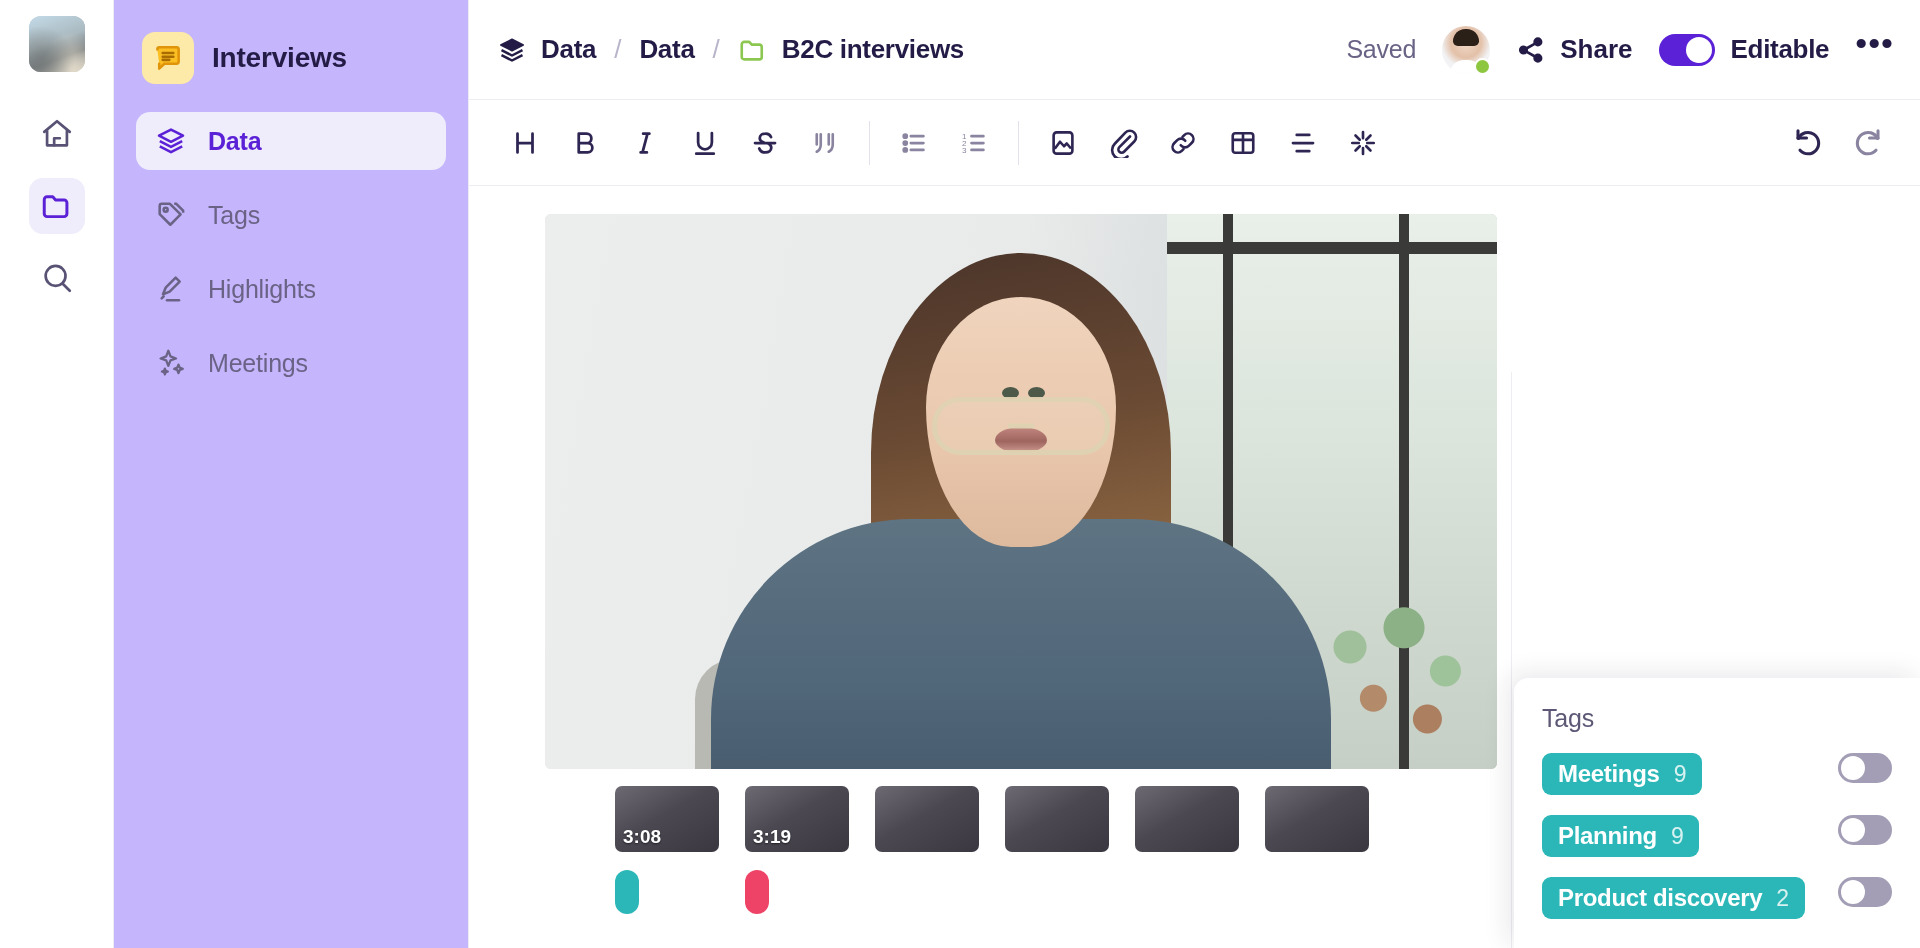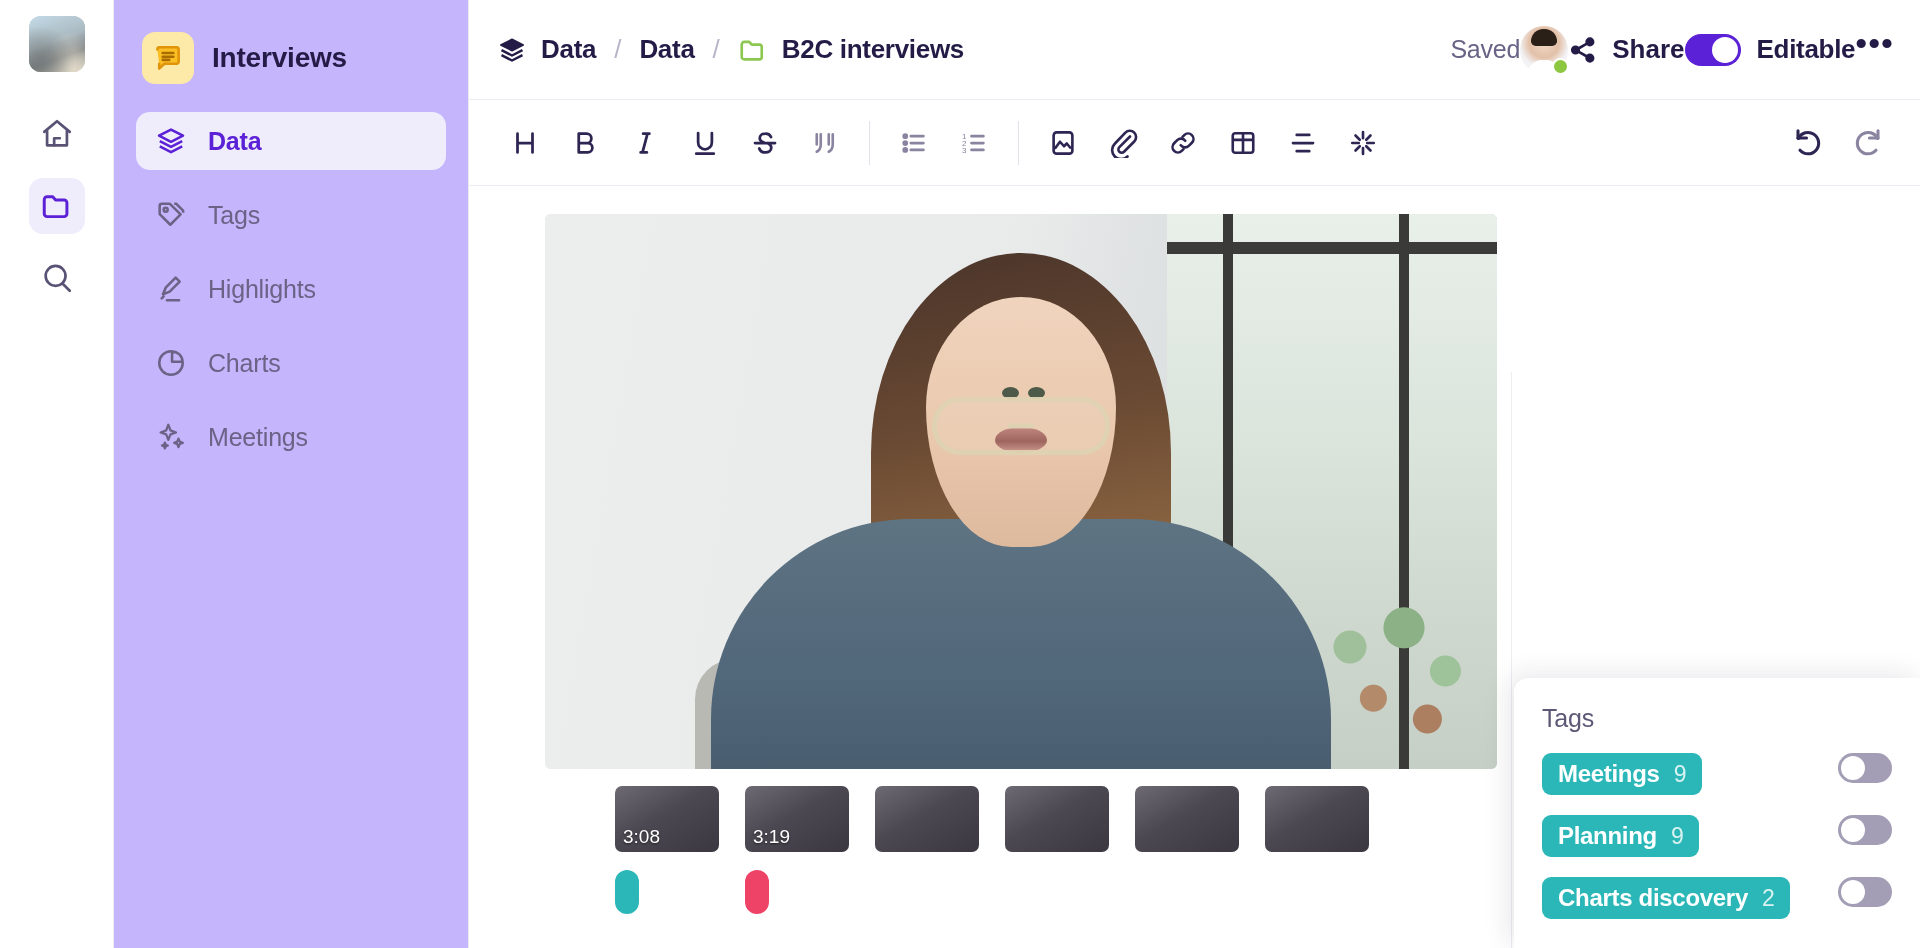--- a/index.html
+++ b/index.html
@@ -72,21 +72,21 @@
 
   .topbar {
     height: 100px; flex: 0 0 100px;
     display:flex; align-items:center; padding: 0 26px 0 28px;
     border-bottom: 1px solid #eeecf3;
     background:#fff;
   }
   .crumbs { display:flex; align-items:center; gap: 14px; }
   .crumb { display:flex; align-items:center; gap:14px; font-size:26px; font-weight:700; color:#241c46; letter-spacing:-.3px; cursor:pointer;}
   .crumb-sep { color:#b9b4c9; font-size:26px; font-weight:400; padding: 0 4px;}
-  .top-right { margin-left:auto; display:flex; align-items:center; }
+  .top-right { margin-left:auto; display:flex; align-items:center; gap:26px; }
   .saved { font-size:25px; color:#6a6385; font-weight:500; letter-spacing:-.2px;}
   .avatar-wrap { position:relative; width:48px; height:48px; }
   .avatar {
     width:48px; height:48px; border-radius:50%; overflow:hidden;
     background: radial-gradient(circle at 50% 35%, #f0d9c8 0%, #e3c0a8 38%, #f2f2f4 62%, #f7f7f9 100%);
     position:relative;
   }
   .avatar::before{
     content:""; position:absolute; left:11px; top:3px; width:26px; height:17px;
     background:#2b2018; border-radius: 13px 13px 5px 5px;
@@ -189,21 +189,21 @@
     position:absolute; left: 76px; top: 600px; right: 0; height: 150px;
     display:flex; gap: 26px; padding-left: 70px;
   }
   .thumb-col { width: 104px; }
   .thumb {
     width: 104px; height: 66px; border-radius: 7px; overflow:hidden; position:relative;
     background: linear-gradient(150deg,#6d6a74 0%,#4b4852 45%,#3a3740 100%);
     cursor:pointer;
   }
   .thumb .t-time {
-    position:absolute; left:8px; bottom:4px; color:#fff; font-size:19px; font-weight:400;
+    position:absolute; left:8px; bottom:4px; color:#fff; font-size:19px; font-weight:700;
     text-shadow: 0 1px 2px rgba(0,0,0,.55);
   }
   .pill { width: 24px; height: 44px; border-radius: 12px; margin-top: 18px; }
 
   
   .right-divider { position:absolute; right: 408px; top: 186px; bottom: 0; width:1px; background:#ededf2; }
   .tags-panel {
     position:absolute; right: 0; top: 492px; width: 406px; bottom: 0;
     background:#fff; border-radius: 14px 0 0 0;
     box-shadow: -6px -4px 26px rgba(30,25,60,.10);
@@ -303,29 +303,20 @@
         <span class="ic">
           <svg width="32" height="32" viewBox="0 0 24 24" fill="none" stroke="currentColor" stroke-width="1.9" stroke-linecap="round" stroke-linejoin="round">
             <path d="M15.5 3.5 8 11l-2 5 5-2 7.5-7.5z"></path>
               <path d="M6.5 17.5 5 19"></path>
               <path d="M9 20.5h9"></path>
           </svg>
         </span>
         <span>Highlights</span>
       </div>
 
-      <div class="nav-item">
-        <span class="ic">
-          <svg width="32" height="32" viewBox="0 0 24 24" fill="none" stroke="currentColor" stroke-width="1.9" stroke-linecap="round" stroke-linejoin="round">
-            <path d="M12 3.2a8.8 8.8 0 1 0 8.8 8.8"></path>
-              <path d="M12.8 3.3A8 8 0 0 1 20.7 11h-7.9z"></path>
-          </svg>
-        </span>
-        <span>Charts</span>
-      </div>
 
       <div class="nav-item">
         <span class="ic">
           <svg width="32" height="32" viewBox="0 0 24 24" fill="none" stroke="currentColor" stroke-width="1.7" stroke-linejoin="round">
             <path d="M10 2.8 11.6 7l4.2 1.6L11.6 10 10 14.2 8.4 10 4.2 8.6 8.4 7z"></path>
             <path d="M17.6 13.2 18.5 15.5 20.8 16.4 18.5 17.3 17.6 19.6 16.7 17.3 14.4 16.4 16.7 15.5z"></path>
             <path d="M7.4 16.2 8 17.8 9.6 18.4 8 19 7.4 20.6 6.8 19 5.2 18.4 6.8 17.8z"></path>
           </svg>
         </span>
         <span>Meetings</span>
@@ -571,21 +562,21 @@
             <span>Planning</span>
             <span class="tag-count">9</span>
           </span>
           <span class="tag-toggle">
               <span class="k"></span>
             </span>
         </div>
 
         <div class="tag-row">
           <span class="tag-chip">
-            <span>Charts discovery</span>
+            <span>Product discovery</span>
             <span class="tag-count">2</span>
           </span>
           <span class="tag-toggle">
               <span class="k"></span>
             </span>
         </div>
 
         <div class="tag-row">
           
           

